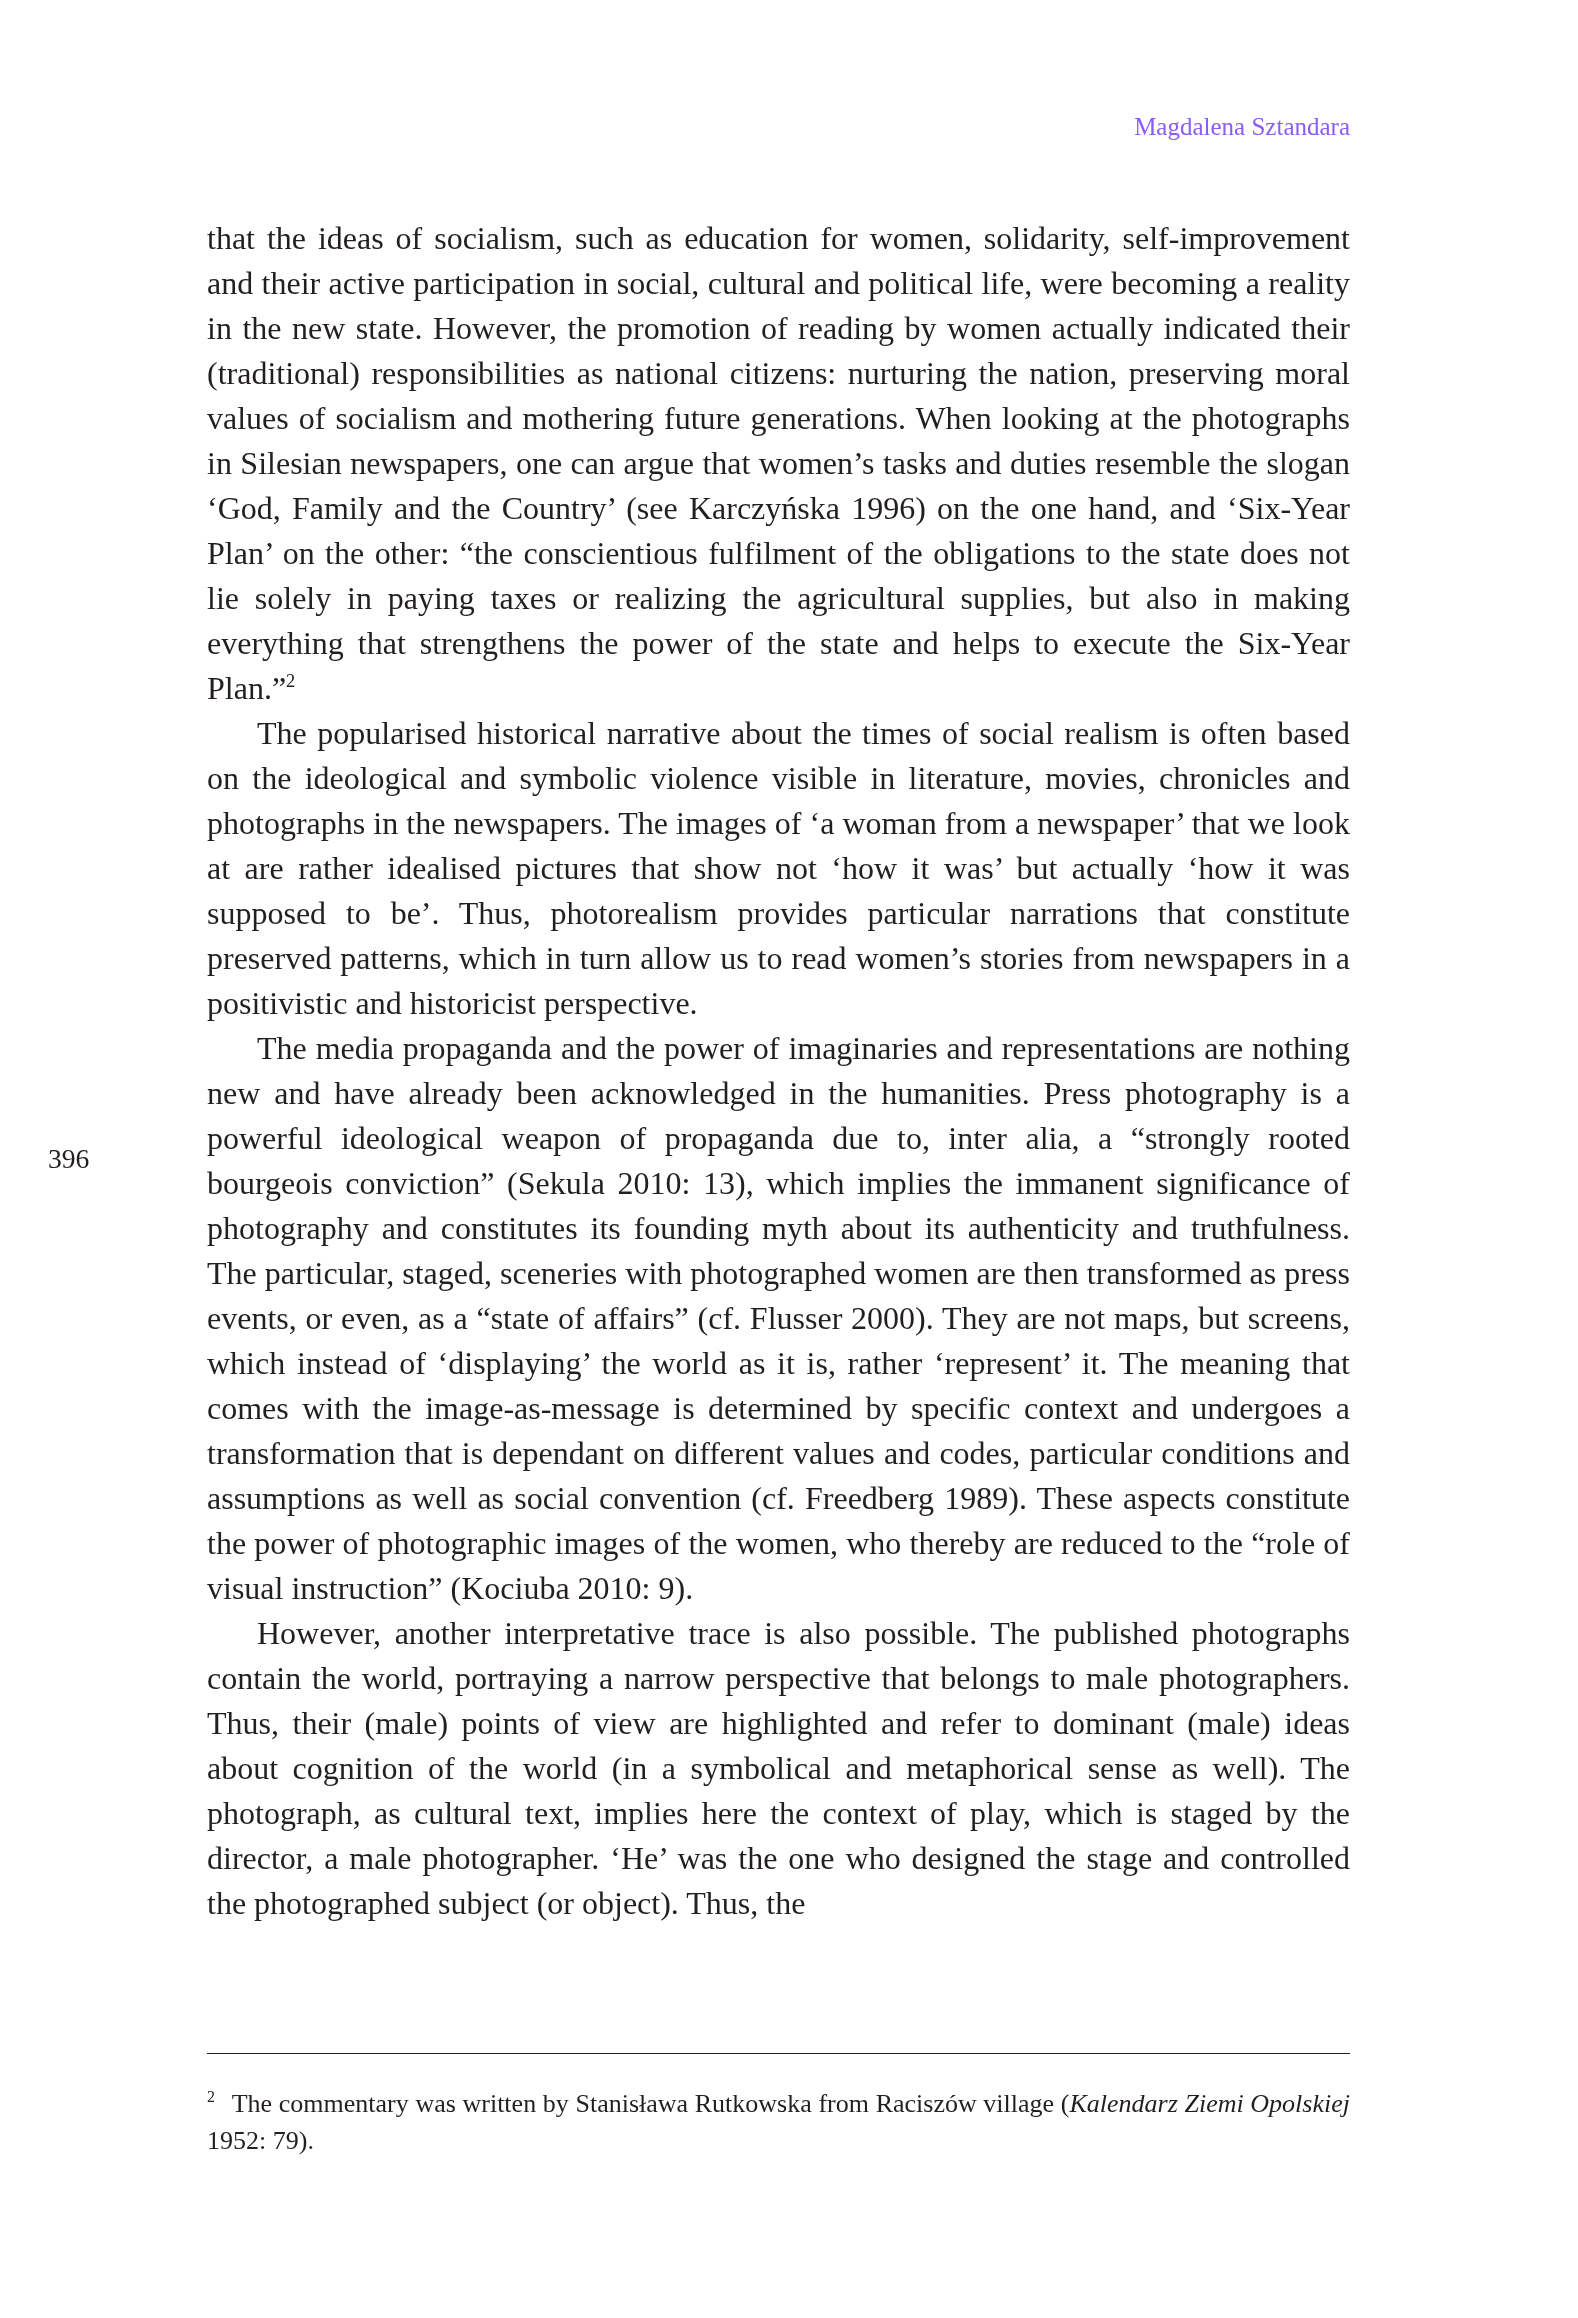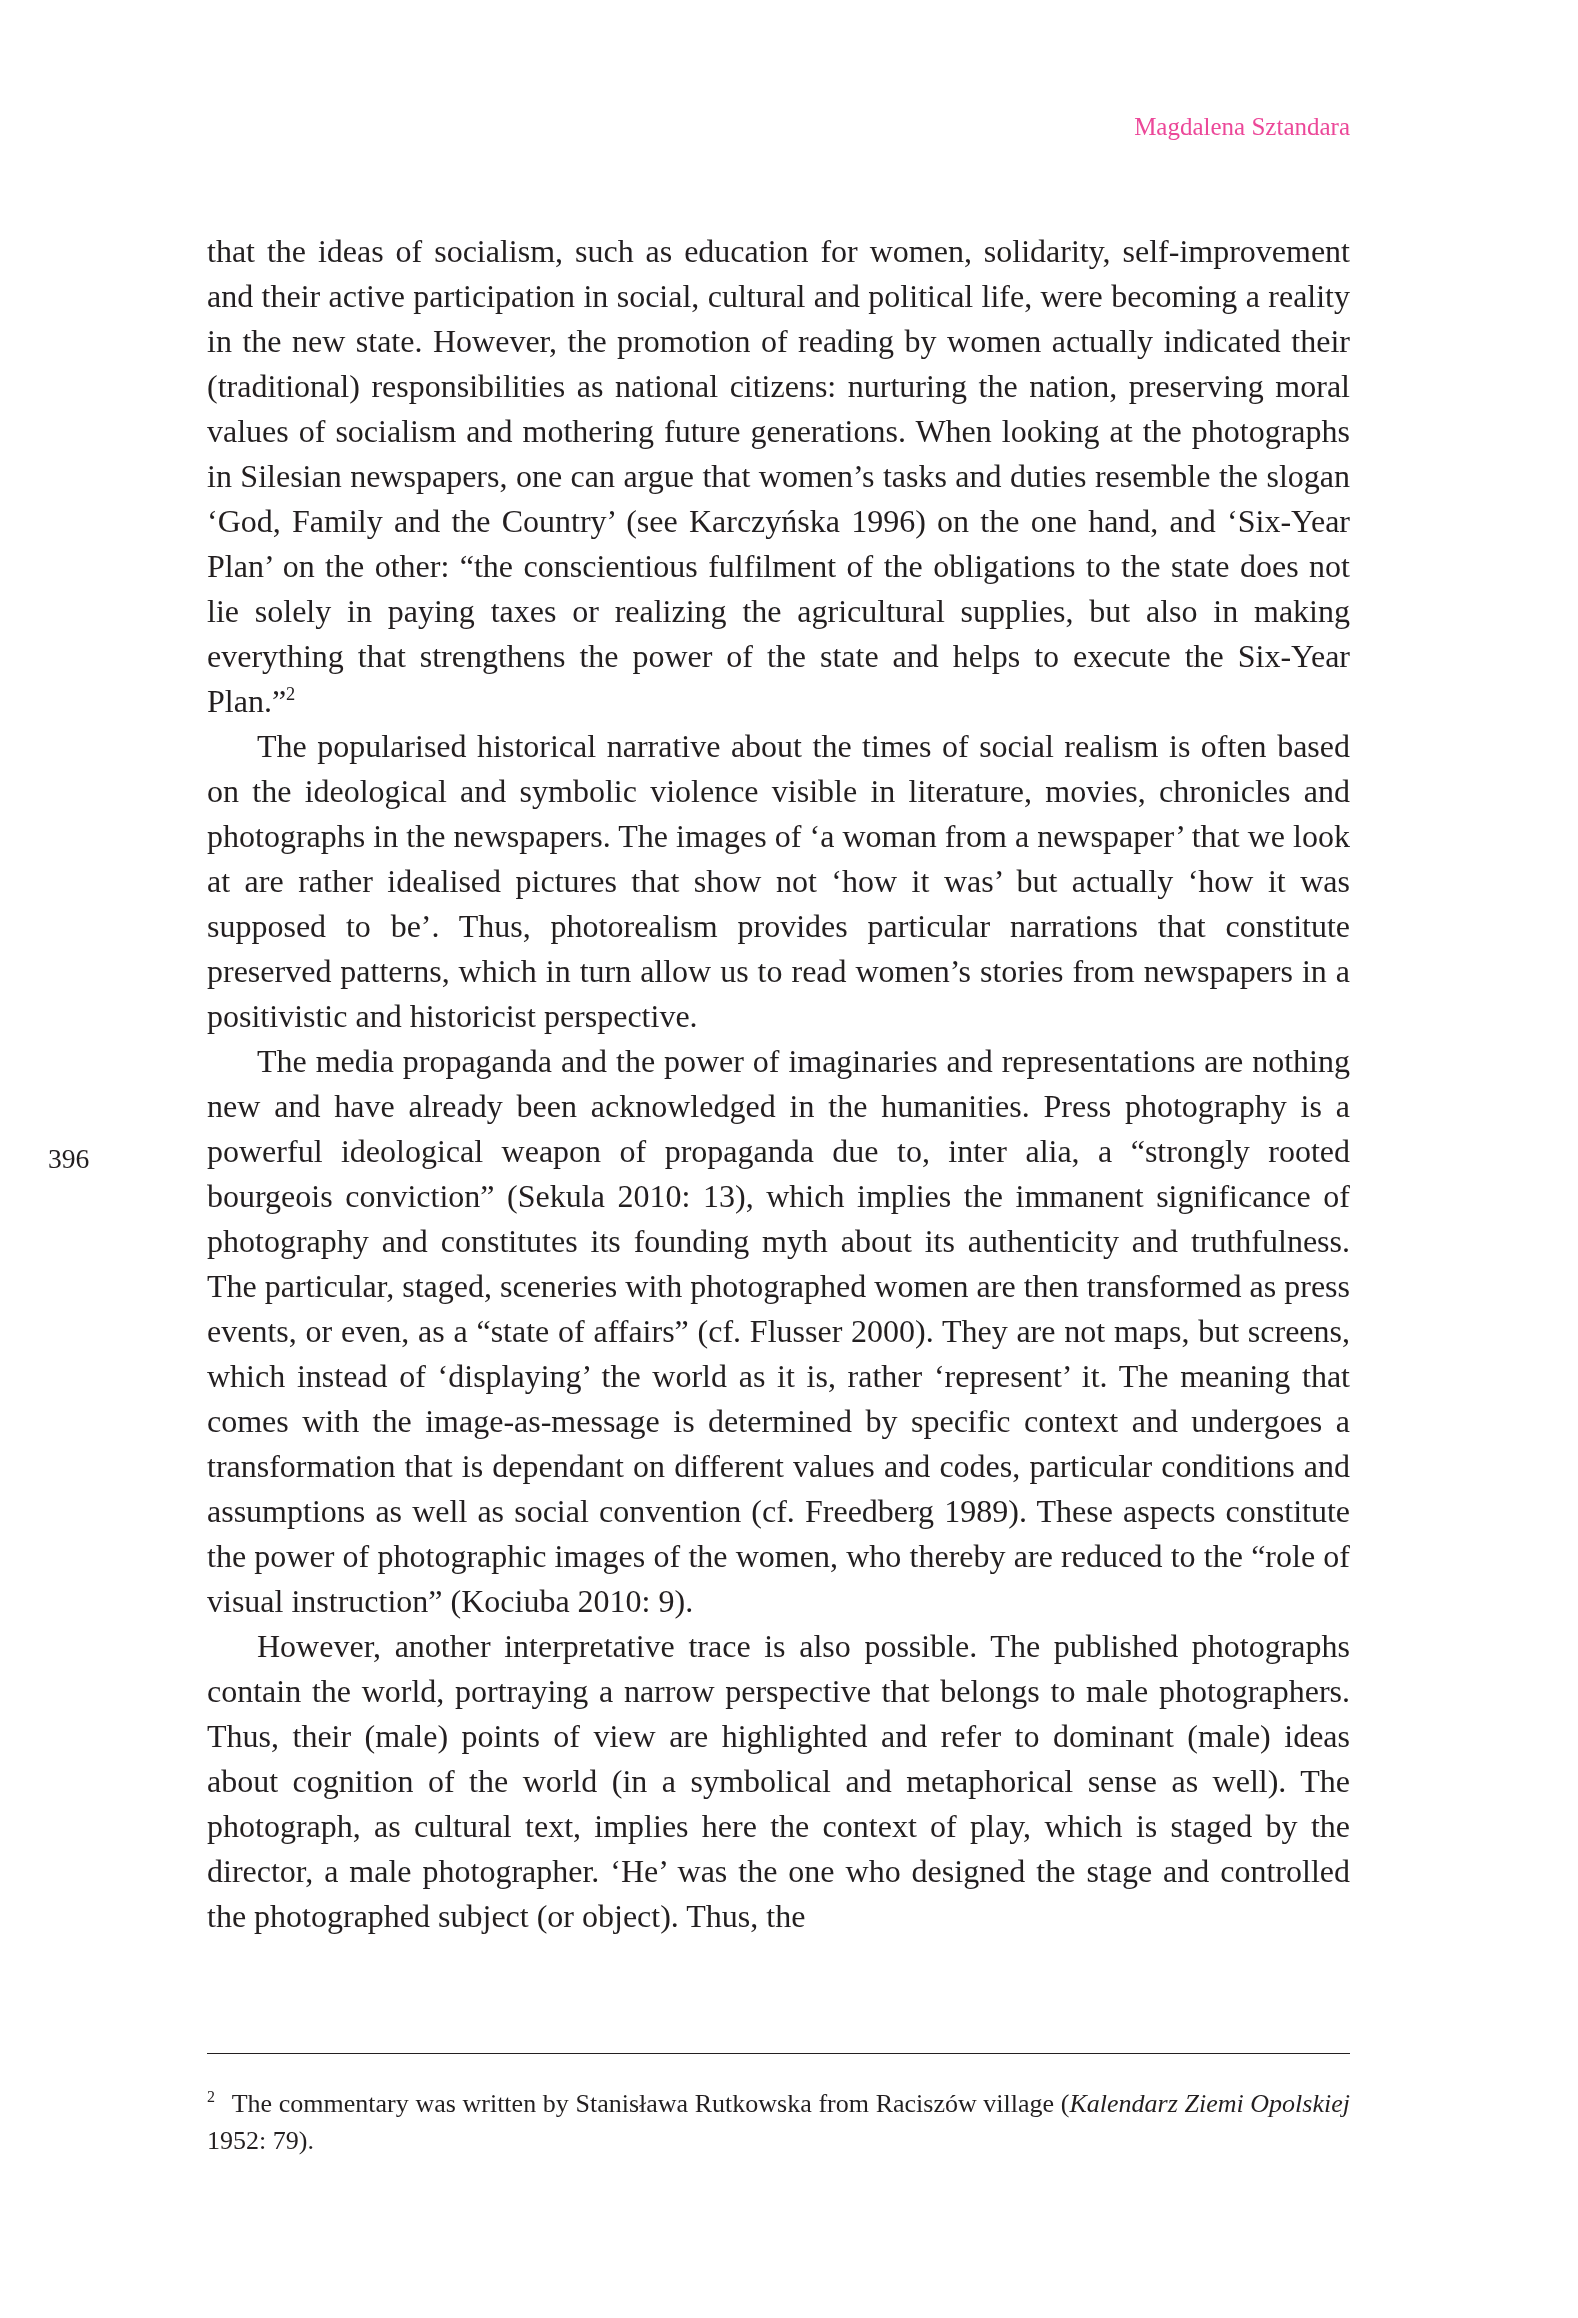--- a/index.html
+++ b/index.html
@@ -14,40 +14,39 @@
       overflow: hidden;
       font-family: "Liberation Serif", "DejaVu Serif", serif;
       color: #231f20;
     }
     .running-header {
       position: absolute;
       top: 110px;
       right: 229px;
       font-size: 25px;
       line-height: 33px;
-      color: #ec4899;
+      color: #8b5cf6;
     }
     .page-number {
       position: absolute;
       top: 1140px;
       left: 48px;
       font-size: 27.6px;
       line-height: 37px;
       color: #231f20;
     }
     .body-text {
       position: absolute;
       top: 216px;
       left: 207px;
       width: 1143px;
       font-size: 32px;
       line-height: 45px;
       text-align: justify;
       hyphens: manual;
-      margin-top: 13px;
     }
     .body-text p {
       margin: 0;
       text-indent: 0;
     }
     .body-text p.indent {
       text-indent: 50px;
     }
     sup.fn-ref {
       font-size: 18.4px;

